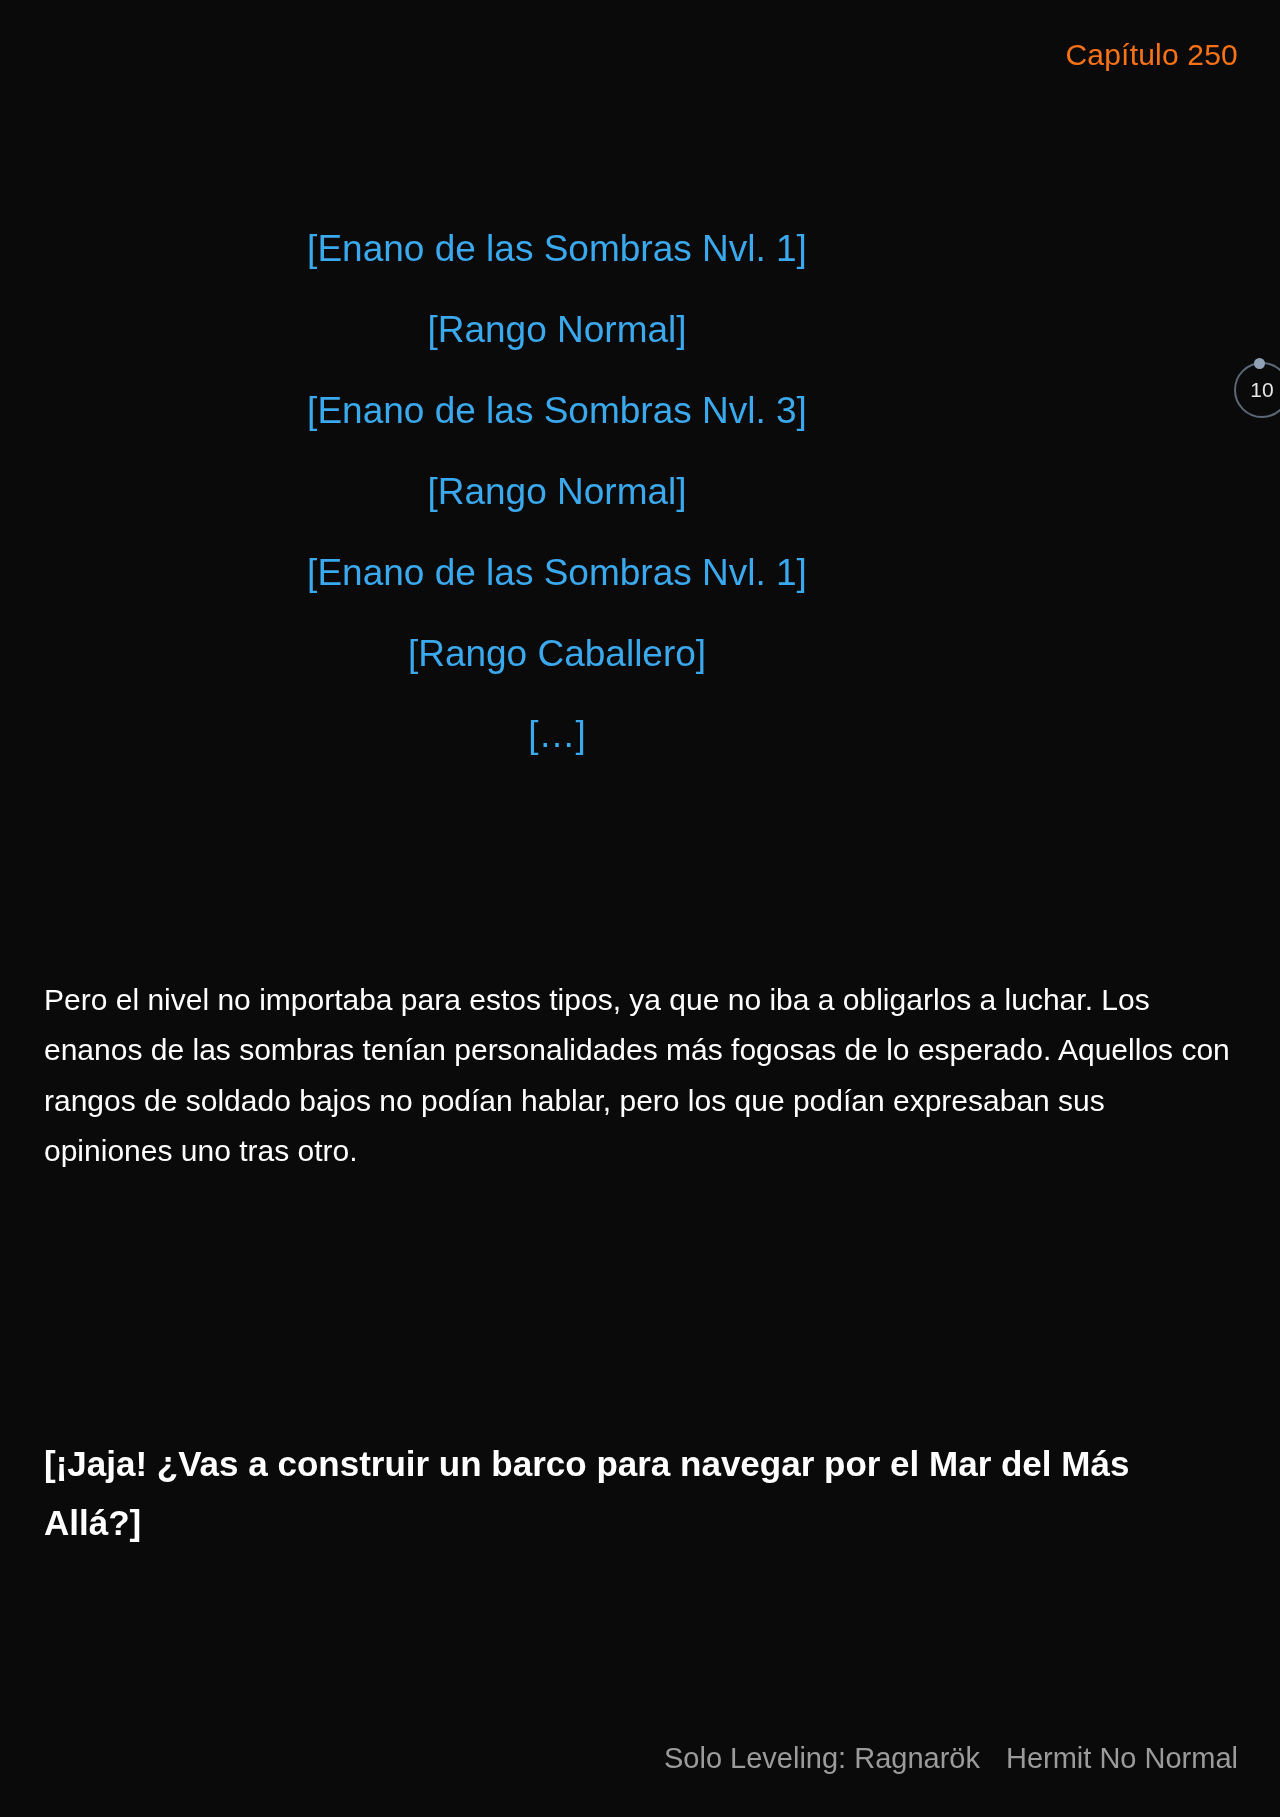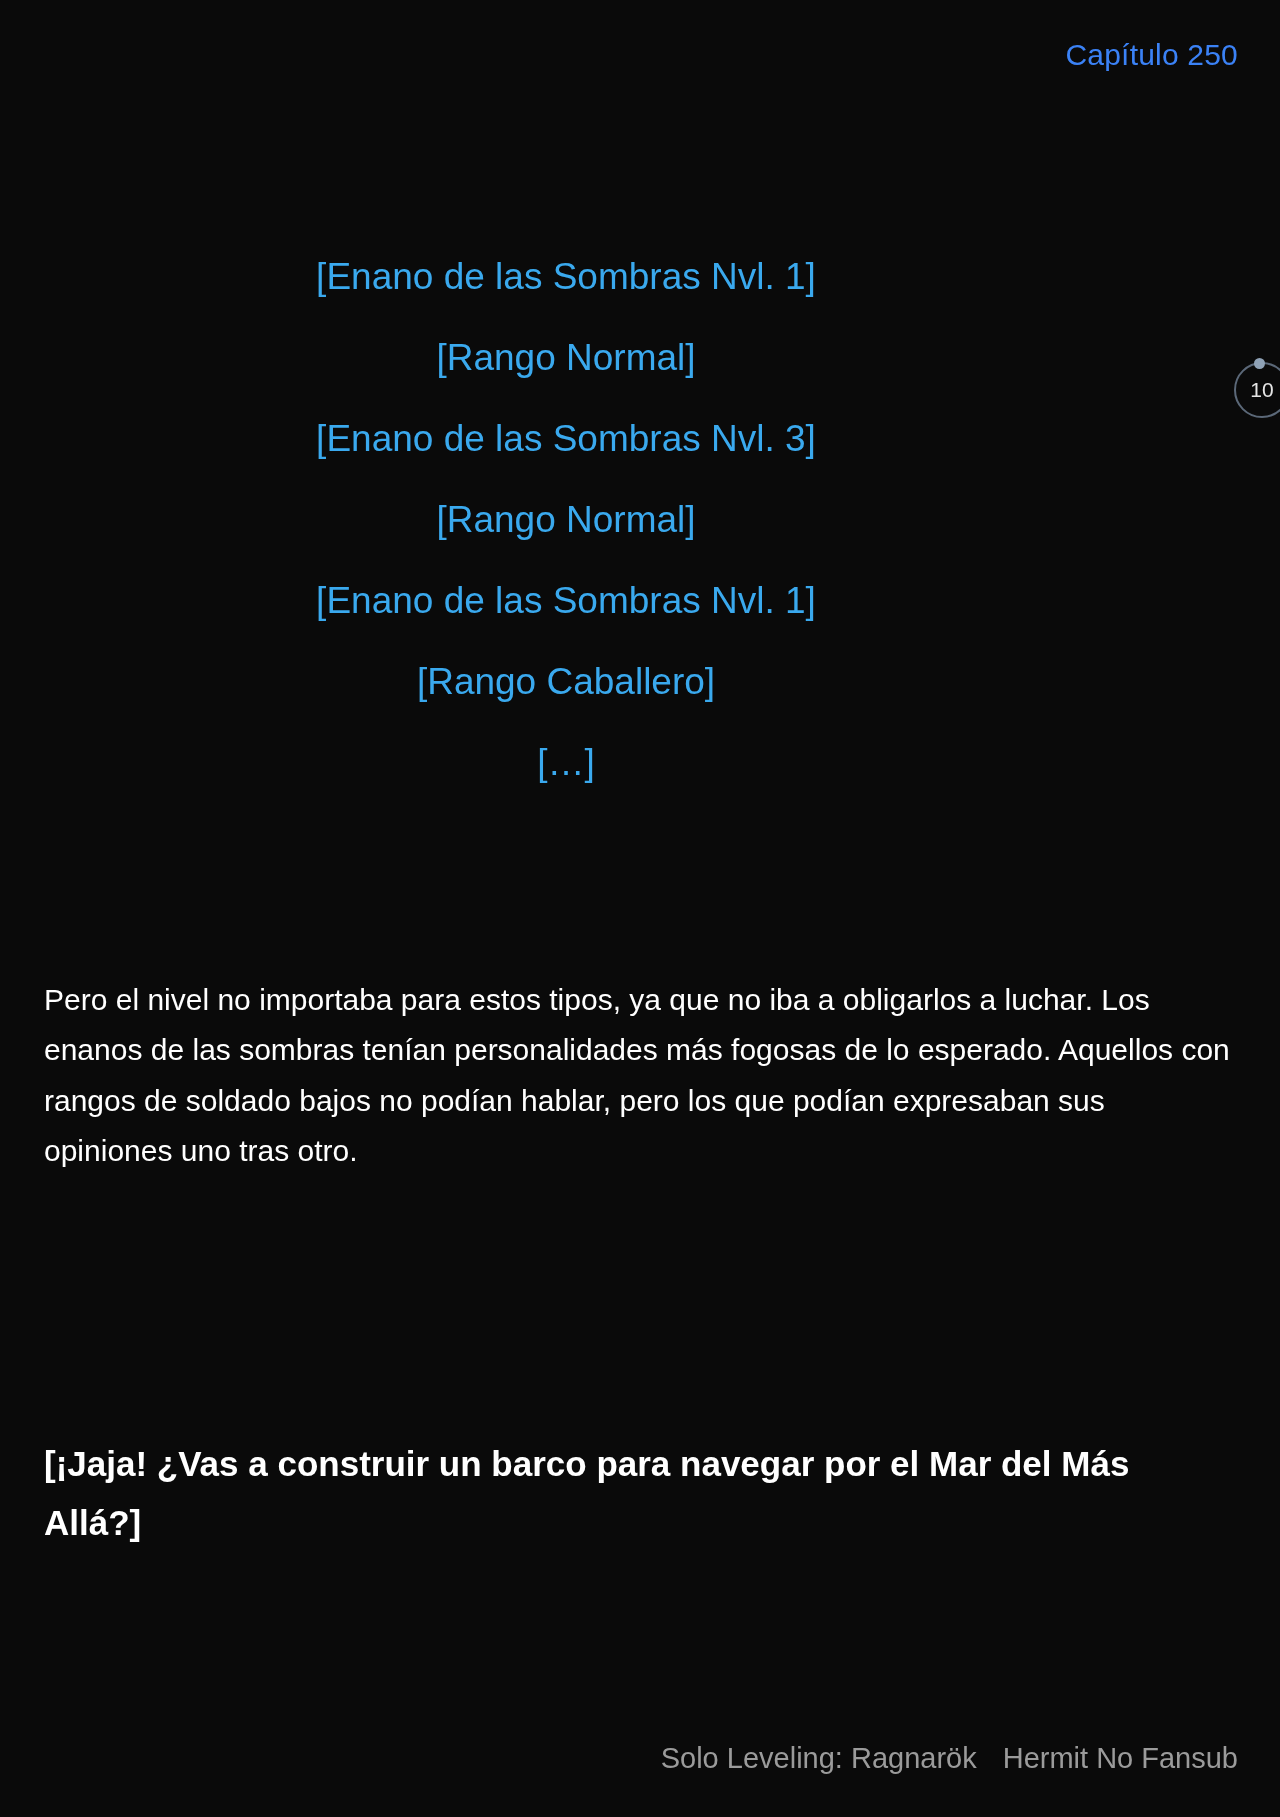--- a/index.html
+++ b/index.html
@@ -22,21 +22,21 @@
     height: 1817px;
     box-sizing: border-box;
   }
 
   
   .chapter-label {
     position: absolute;
     top: 38px;
     right: 42px;
     font-size: 30px;
-    color: #3b82f6;
+    color: #f97316;
     letter-spacing: 0.2px;
     white-space: nowrap;
   }
 
   
   .progress-bubble {
     position: absolute;
     top: 362px;
     right: -28px;
     width: 74px;
@@ -79,24 +79,23 @@
   .content {
     position: absolute;
     left: 0;
     top: 0;
     width: 1280px;
   }
 
   .system-block {
     position: absolute;
     top: 230px;
-    left: 16px;
+    left: 7px;
     width: 1100px;
     text-align: center;
-    margin-top: 28px;
   }
   .system-line {
     color: #3aa9ee;
     font-size: 37px;
     line-height: 1.0;
     margin: 0 0 44px 0;
     white-space: nowrap;
   }
   .system-line:last-child {
     margin-bottom: 0;
@@ -179,16 +178,16 @@
     </div>
 
     <div class="dialog-block">
       <p class="dialog-para">[¡Jaja! ¿Vas a construir un barco para navegar por el Mar del Más Allá?]</p>
     </div>
 
   </div>
 
   <div class="footer">
     <div class="footer-item">Solo Leveling: Ragnarök</div>
-    <div class="footer-item">Hermit No Fansub</div>
+    <div class="footer-item">Hermit No Normal</div>
   </div>
 
 </div>
 
 </body></html>

